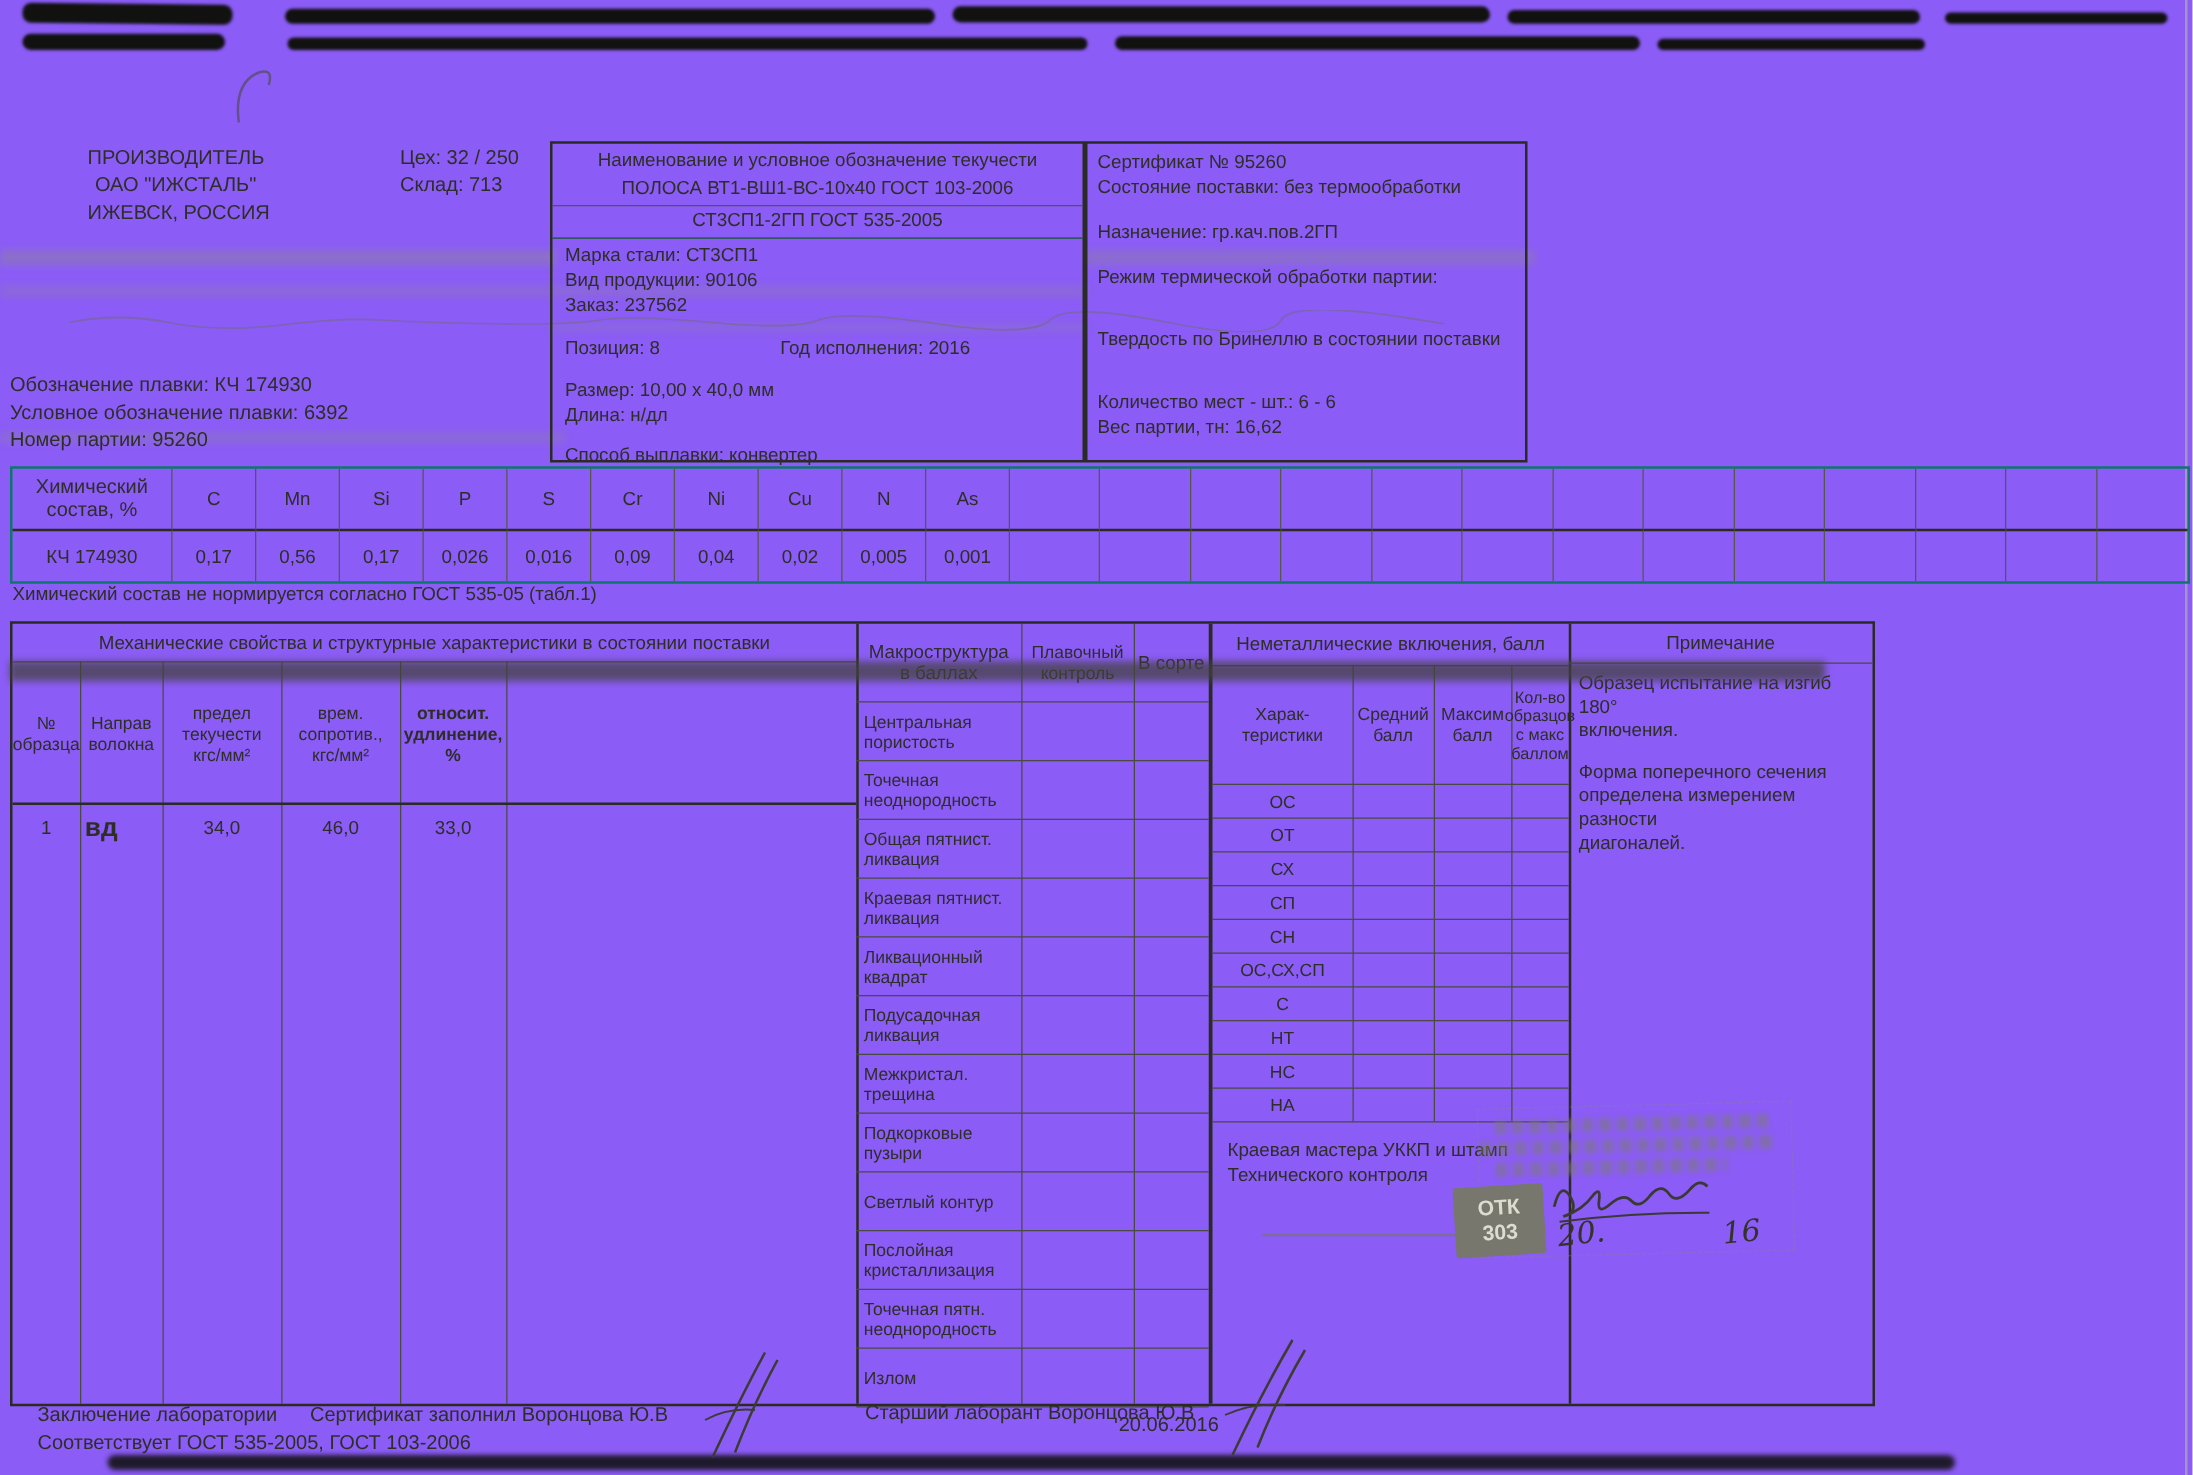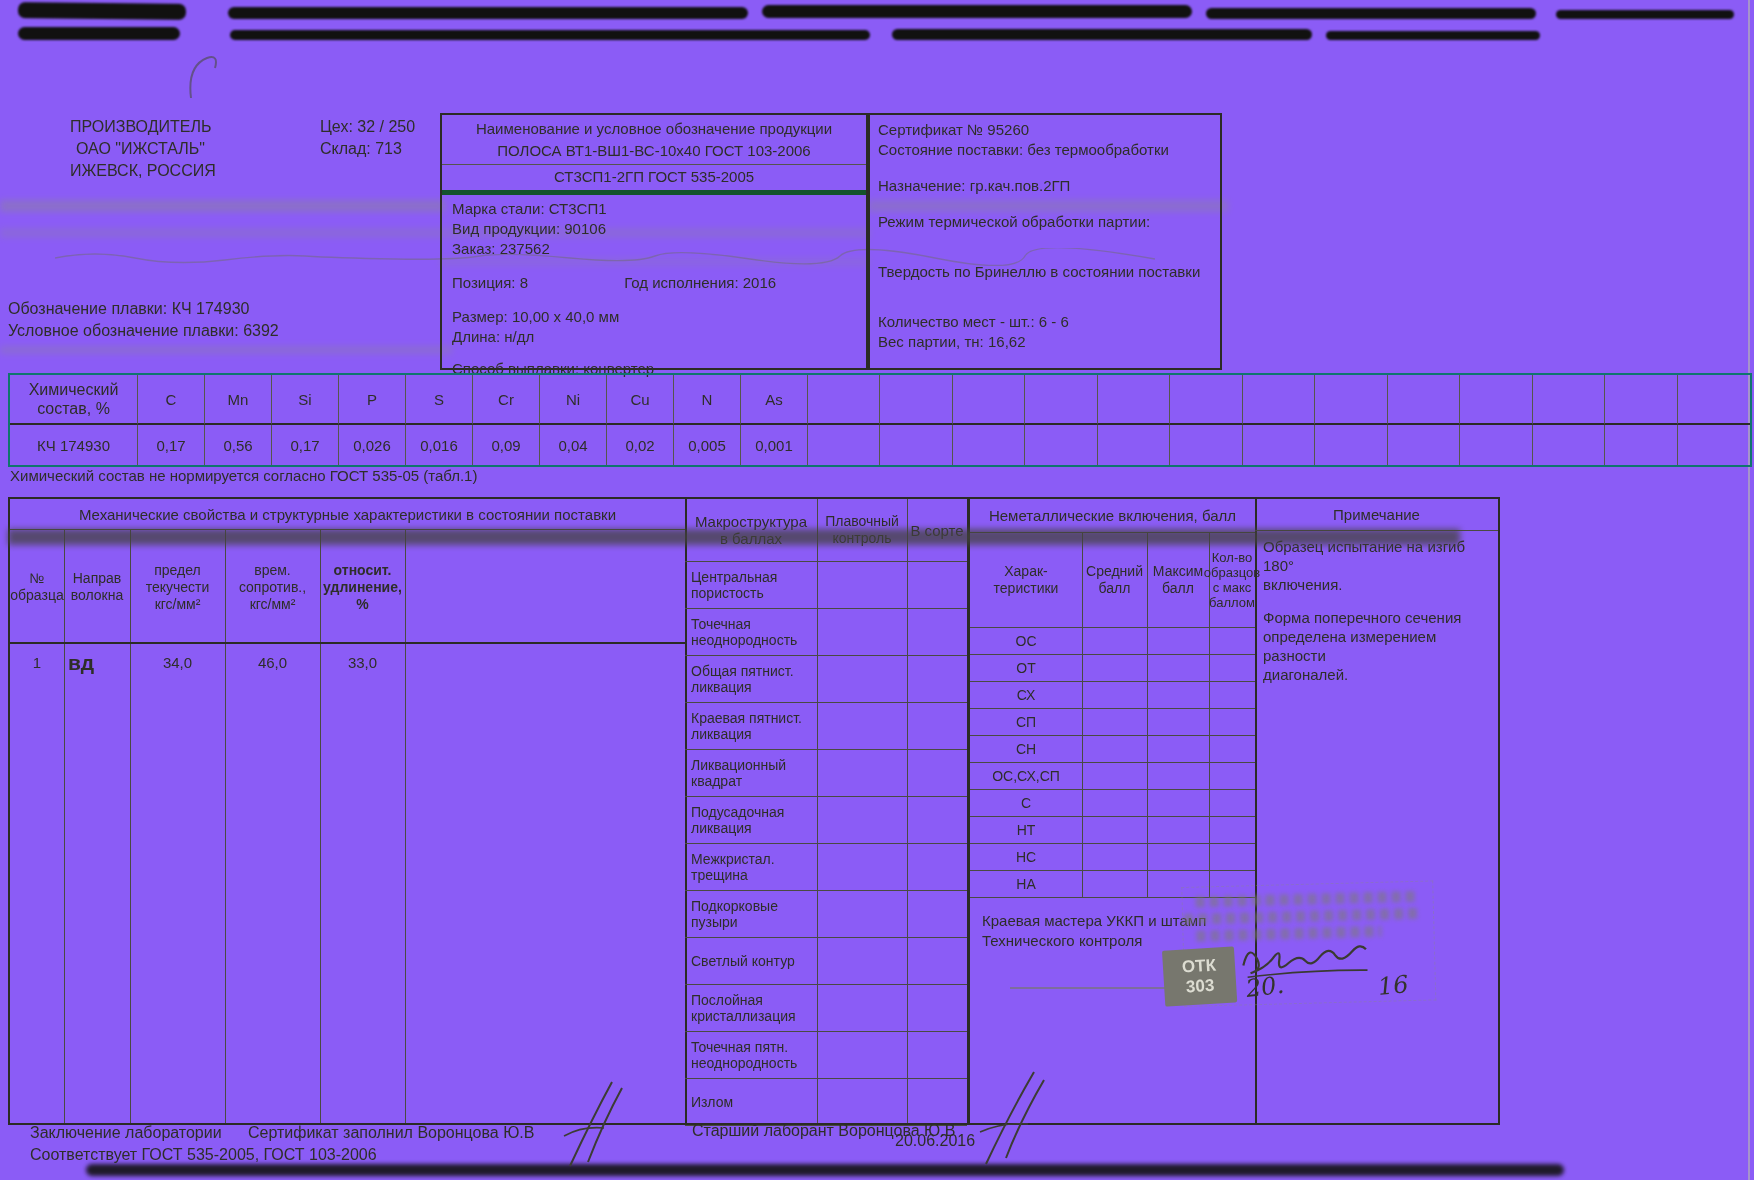--- a/index.html
+++ b/index.html
@@ -83,26 +83,27 @@
     </div>
     <div class="abs txt" style="left:255px;top:0;width:120px;">
       <div data-name="producer-shop">Цех: 32 / 250</div>
       <div data-name="producer-warehouse">Склад: 713</div>
     </div>
   </div>
 
   <div class="abs txt" data-name="heat-block" style="left:8px;top:298px;width:420px;">
     <div data-name="heat-designation">Обозначение плавки: КЧ 174930</div>
     <div data-name="heat-conventional">Условное обозначение плавки: 6392</div>
+    <div data-name="heat-batch">Номер партии: 95260</div>
   </div>
 
   <div class="abs box" data-name="product-block" style="left:440px;top:113px;width:424px;height:253px;font-size:15px;line-height:20px;">
-    <div class="ctr" data-name="product-title" style="padding-top:4px;">Наименование и условное обозначение продукции</div>
+    <div class="ctr" data-name="product-title" style="padding-top:4px;">Наименование и условное обозначение текучести</div>
     <div class="ctr" data-name="product-line1" style="padding:2px 0 3px;border-bottom:1px solid #55554d;">ПОЛОСА ВТ1-ВШ1-ВС-10х40  ГОСТ 103-2006</div>
-    <div class="ctr" data-name="product-line2" style="padding:2px 0 3px;border-bottom:5px solid #14532d;">СТ3СП1-2ГП  ГОСТ 535-2005</div>
+    <div class="ctr" data-name="product-line2" style="padding:2px 0 3px;border-bottom:1px solid #14532d;">СТ3СП1-2ГП  ГОСТ 535-2005</div>
     <div style="padding:4px 0 0 10px;">
       <div data-name="steel-grade">Марка стали: СТ3СП1</div>
       <div data-name="product-type">Вид продукции: 90106</div>
       <div data-name="order-number">Заказ: 237562</div>
       <div style="height:14px;"></div>
       <div>
         <span data-name="position">Позиция: 8</span>
         <span data-name="exec-year" style="margin-left:92px;">Год исполнения: 2016</span>
       </div>
       <div style="height:14px;"></div>

